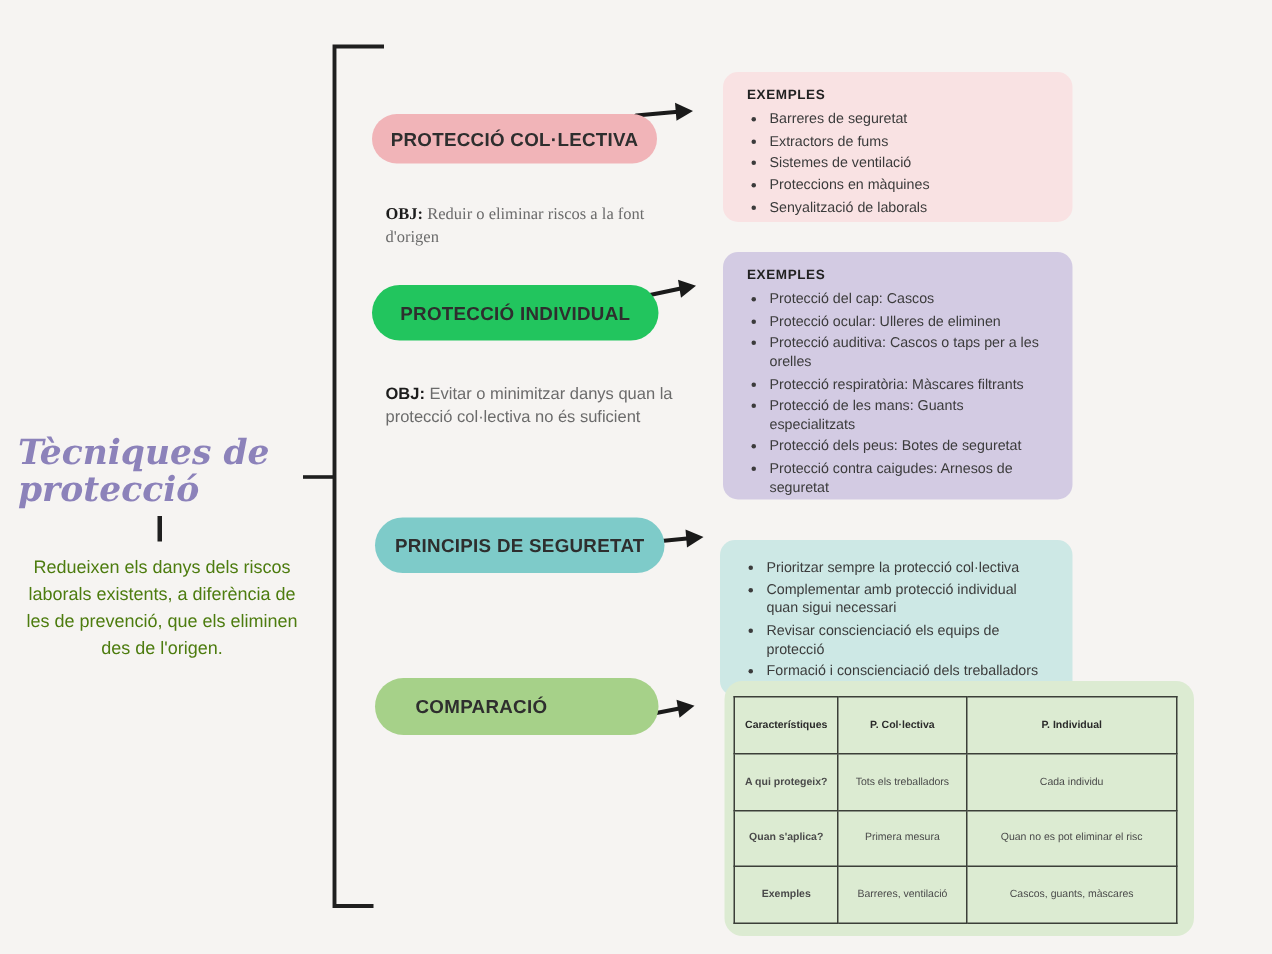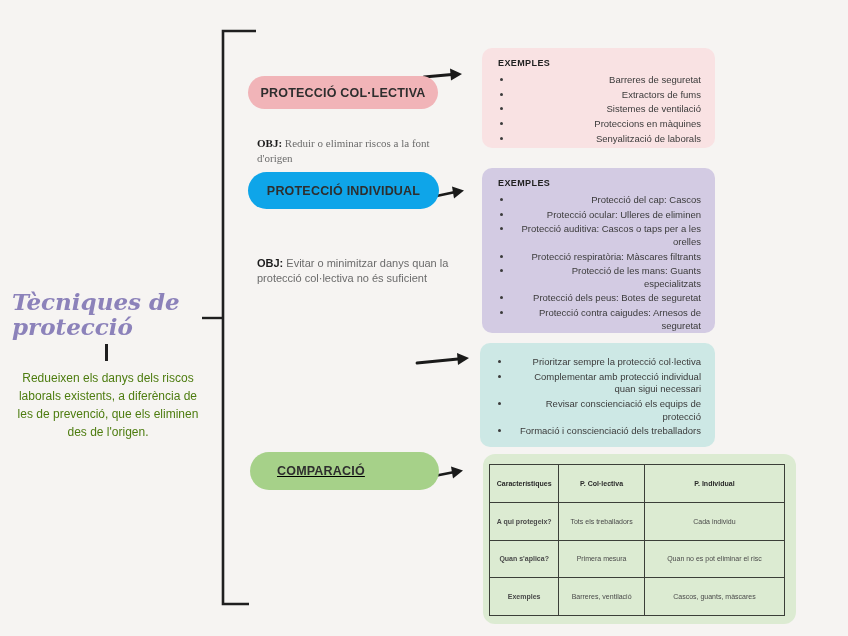--- a/index.html
+++ b/index.html
@@ -23,44 +23,44 @@
     font-size:12px; line-height:1.5; color:#4d7c0f;
   }
 
   
   .pill {
     position:absolute; display:flex; align-items:center; justify-content:center;
     border-radius:19px;
   }
   .pill span { font-size:12.5px; font-weight:bold; letter-spacing:0.2px; color:#2e2e2e; }
   .pill-1 { left:248px; top:76px;  width:190px; height:33px; background:#f1b4b8; border-radius:17px; }
-  .pill-2 { left:248px; top:172px; width:191px; height:37px; background:#0ea5e9; }
+  .pill-2 { left:248px; top:190px; width:191px; height:37px; background:#22c55e; }
   .pill-3 { left:250px; top:345px; width:193px; height:37px; background:#7ecbc9; }
-  .pill-4 { left:250px; top:452px; width:189px; height:38px; background:#a6d189; justify-content:flex-start; padding-left:27px;text-decoration:underline; }
+  .pill-4 { left:250px; top:452px; width:189px; height:38px; background:#a6d189; justify-content:flex-start; padding-left:27px; }
 
   
   .node-desc {
     position:absolute; font-size:11px; font-weight:bold; line-height:1.32; color:#1c1c1c;
   }
   .desc-1 { left:257px; top:102px; width:192px; }
   .desc-2 { left:257px; top:222px; width:190px; }
   .node-obj {
     position:absolute; font-size:11px; line-height:1.32; color:#6b6b6b;
   }
   .obj-1 { left:257px; top:136px; width:188px;font-family:Liberation Serif, serif; }
   .obj-2 { left:257px; top:256px; width:194px; }
   .node-obj b { color:#1c1c1c; }
 
   
   .xbox { position:absolute; border-radius:10px; padding:10px 14px 8px 16px; }
   .xbox-1 { left:482px; top:48px;  width:233px; height:100px; background:#f9e2e3; }
   .xbox-2 { left:482px; top:168px; width:233px; height:165px; background:#d3cbe3; }
-  .xbox-3 { left:480px; top:343px; width:235px; height:104px; background:#cde8e5; padding-top:13px; }
+  .xbox-3 { left:480px; top:360px; width:235px; height:104px; background:#cde8e5; padding-top:13px; }
   .xtitle { font-size:9px; font-weight:bold; letter-spacing:0.4px; color:#222; margin-bottom:6px; }
-  .xbox ul { margin:0 0 0 2px; padding-left:13px; list-style:disc;text-align:right; }
+  .xbox ul { margin:0 0 0 2px; padding-left:13px; list-style:disc; }
   .xbox li { font-size:9.5px; line-height:1.33; color:#3b3b3b; margin-bottom:2px; }
 
   
   .table-card { position:absolute; left:483px; top:454px; width:313px; height:170px; background:#dcebd2; border-radius:12px; }
   table.cmp {
     position:absolute; left:6px; top:10px; width:296px; height:152px;
     border-collapse:collapse; table-layout:fixed;
   }
   table.cmp th, table.cmp td {
     border:1.6px solid #3b3f38; text-align:center; vertical-align:middle;
@@ -128,20 +128,23 @@
         <li>Protecció del cap: Cascos</li>
         <li>Protecció ocular: Ulleres de eliminen</li>
         <li>Protecció auditiva: Cascos o taps per a les orelles</li>
         <li>Protecció respiratòria: Màscares filtrants</li>
         <li>Protecció de les mans: Guants especialitzats</li>
         <li>Protecció dels peus: Botes de seguretat</li>
         <li>Protecció contra caigudes: Arnesos de seguretat</li>
       </ul>
   </div>
 
+  <div class="pill pill-3">
+    <span>PRINCIPIS DE SEGURETAT</span>
+  </div>
   <div class="xbox xbox-3">
     <ul>
         <li>Prioritzar sempre la protecció col·lectiva</li>
         <li>Complementar amb protecció individual quan sigui necessari</li>
         <li>Revisar conscienciació els equips de protecció</li>
         <li>Formació i conscienciació dels treballadors</li>
       </ul>
   </div>
 
   <div class="pill pill-4">

